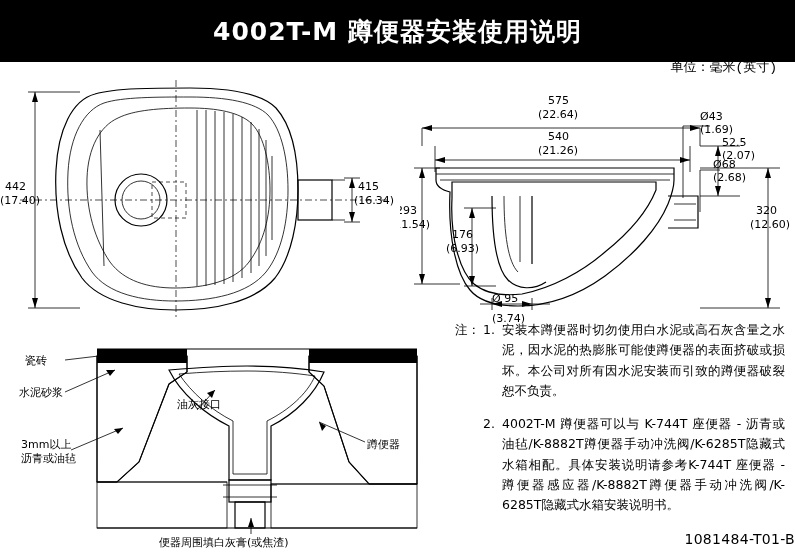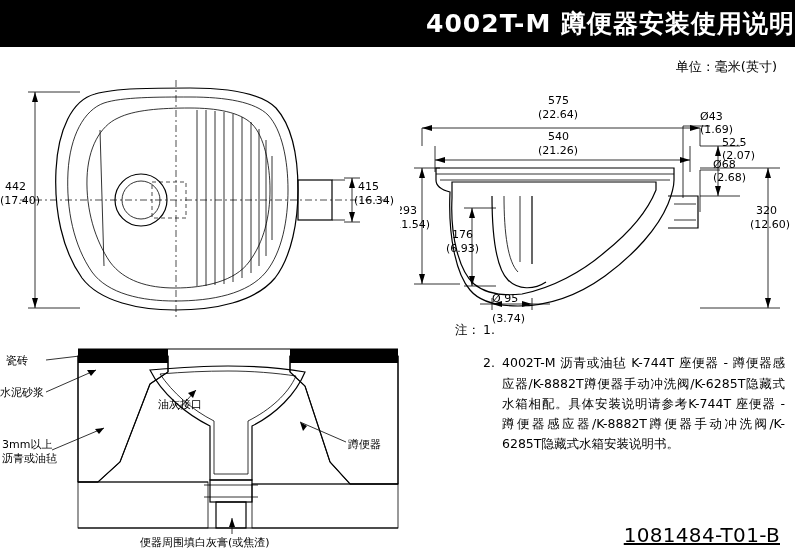--- a/index.html
+++ b/index.html
@@ -8,31 +8,31 @@
     background:#ffffff;
     font-family:"DejaVu Sans","Liberation Sans",sans-serif;
     color:#000;
     position:relative;
     overflow:hidden;
   }
   #sheet{position:relative;width:795px;height:556px;}
 
   
   .titlebar{
-    position:absolute;left:0;top:0;width:795px;height:47px;
+    position:absolute;left:0;top:0;width:795px;height:62px;
     background:#000;color:#fff;
-    display:flex;align-items:center;justify-content:flex-end;
+    display:flex;align-items:center;justify-content:center;
   }
   .titlebar .t{
     font-size:25px;font-weight:bold;letter-spacing:1px;
     font-family:"DejaVu Sans","Liberation Sans",sans-serif;
   }
 
   .unit{
-    position:absolute;right:18px;top:58px;font-size:13px;
+    position:absolute;right:18px;top:58px;font-size:13px;font-family:Liberation Mono, monospace;
   }
 
   
   svg{display:block;}
   .ln{stroke:#000;fill:none;}
   .thin{stroke-width:0.8;}
   .med{stroke-width:1.2;}
   .dash{stroke-dasharray:7 3 2 3;stroke-width:0.7;}
   .dash2{stroke-dasharray:4 3;stroke-width:0.7;}
   .txt{font-family:"DejaVu Sans","Liberation Sans",sans-serif;font-size:11px;fill:#000;}
@@ -42,24 +42,23 @@
     position:absolute;left:455px;top:320px;width:330px;
     font-size:12.5px;line-height:1.62;
   }
   .note-row{display:flex;margin-bottom:13px;}
   .note-lead{width:28px;flex:0 0 28px;}
   .note-num{width:19px;flex:0 0 19px;}
   .note-body{flex:1;text-align:justify;}
   .note-row.second{margin-left:28px;}
 
   .code{
-    position:absolute;right:15px;bottom:9px;
-    font-size:20px;letter-spacing:0.3px;
+    position:absolute;right:0;bottom:9px;
+    font-size:14px;letter-spacing:0.3px;
     font-family:"DejaVu Sans","Liberation Sans",sans-serif;
-    text-decoration:underline;
   }
 </style>
 </head>
 <body>
 
 <div id="sheet">
 
   <div class="titlebar">
     <div class="t">4002T-M 蹲便器安装使用说明</div>
   </div>
@@ -249,21 +248,21 @@
         <line x1="132" y1="212" x2="132" y2="224"></line>
         <line x1="80" y1="218" x2="150" y2="218"></line>
       </g>
       <polygon points="92,218 102,215 102,221" fill="#000"></polygon>
       <polygon points="132,218 122,215 122,221" fill="#000"></polygon>
       <text class="txt" x="92" y="216">Ø 95</text>
       <text class="txt" x="92" y="236">(3.74)</text>
     </svg>
   </div>
 
-  <div style="position:absolute;left:0px;top:322px;">
+  <div style="position:absolute;left:0px;top:322px;padding-left:19px;">
     <svg width="455" height="234" viewBox="0 0 455 234">
       <defs>
         <pattern id="hatch" width="6" height="6" patternUnits="userSpaceOnUse" patternTransform="rotate(45)">
           <line x1="0" y1="0" x2="0" y2="6" stroke="#000" stroke-width="0.6"></line>
         </pattern>
         <pattern id="dots" width="5" height="5" patternUnits="userSpaceOnUse">
           <circle cx="1.2" cy="1.2" r="0.9" fill="#000"></circle>
           <circle cx="3.6" cy="3.6" r="0.7" fill="#000"></circle>
         </pattern>
       </defs>
@@ -326,22 +325,23 @@
       <text class="txt" x="158" y="86">油灰接口</text>
       <text class="txt" x="348" y="126">蹲便器</text>
       <text class="txt" x="140" y="224">便器周围填白灰膏(或焦渣)</text>
     </svg>
   </div>
 
   <div class="notes">
     <div class="note-row">
       <div class="note-lead">注：</div>
       <div class="note-num">1.</div>
+      <div class="note-body">安装本蹲便器时切勿使用白水泥或高石灰含量之水泥，因水泥的热膨胀可能使蹲便器的表面挤破或损坏。本公司对所有因水泥安装而引致的蹲便器破裂恕不负责。</div>
     </div>
     <div class="note-row second">
       <div class="note-num">2.</div>
-      <div class="note-body">4002T-M 沥青或油毡 K-744T 座便器 - 蹲便器感应器/K-8882T蹲便器手动冲洗阀/K-6285T隐藏式水箱相配。具体安装说明请参考K-744T 座便器 - 蹲便器感应器/K-8882T蹲便器手动冲洗阀/K-6285T隐藏式水箱安装说明书。</div>
+      <div class="note-body">4002T-M 蹲便器可以与 K-744T 座便器 - 沥青或油毡/K-8882T蹲便器手动冲洗阀/K-6285T隐藏式水箱相配。具体安装说明请参考K-744T 座便器 - 蹲便器感应器/K-8882T蹲便器手动冲洗阀/K-6285T隐藏式水箱安装说明书。</div>
     </div>
   </div>
 
   <div class="code">1081484-T01-B</div>
 
 </div>
 
 </body></html>

